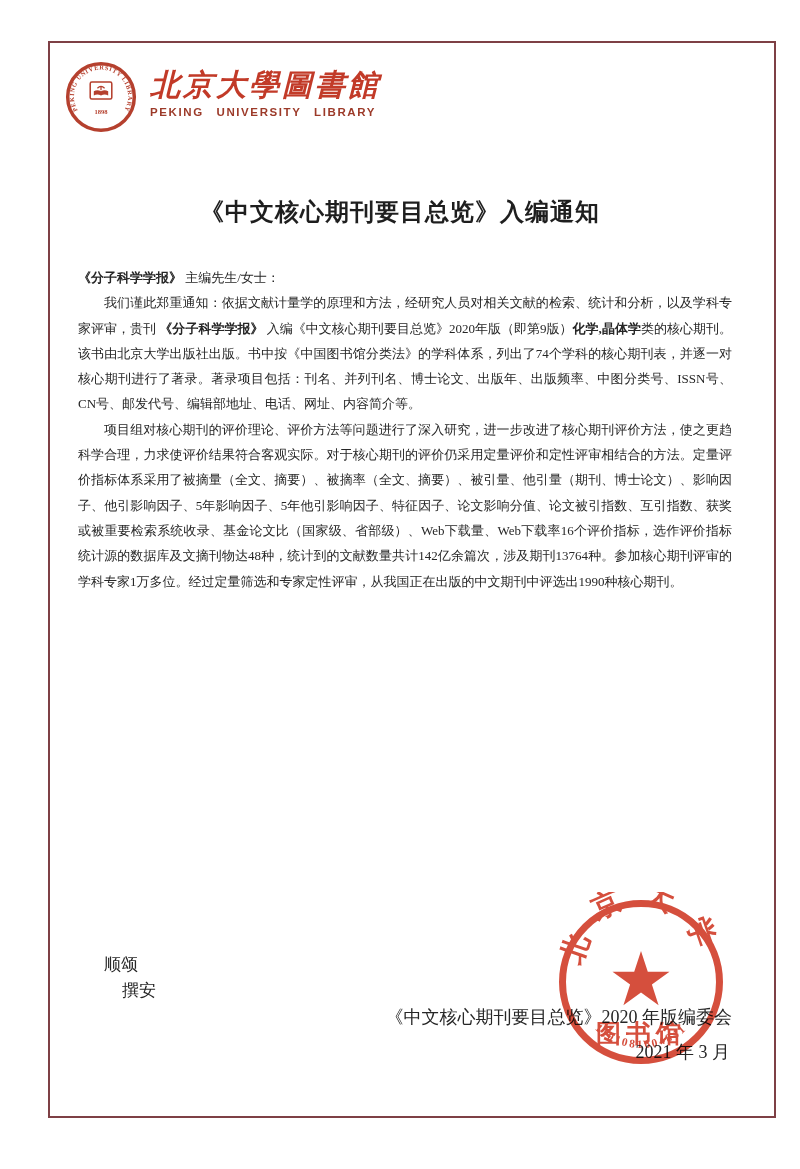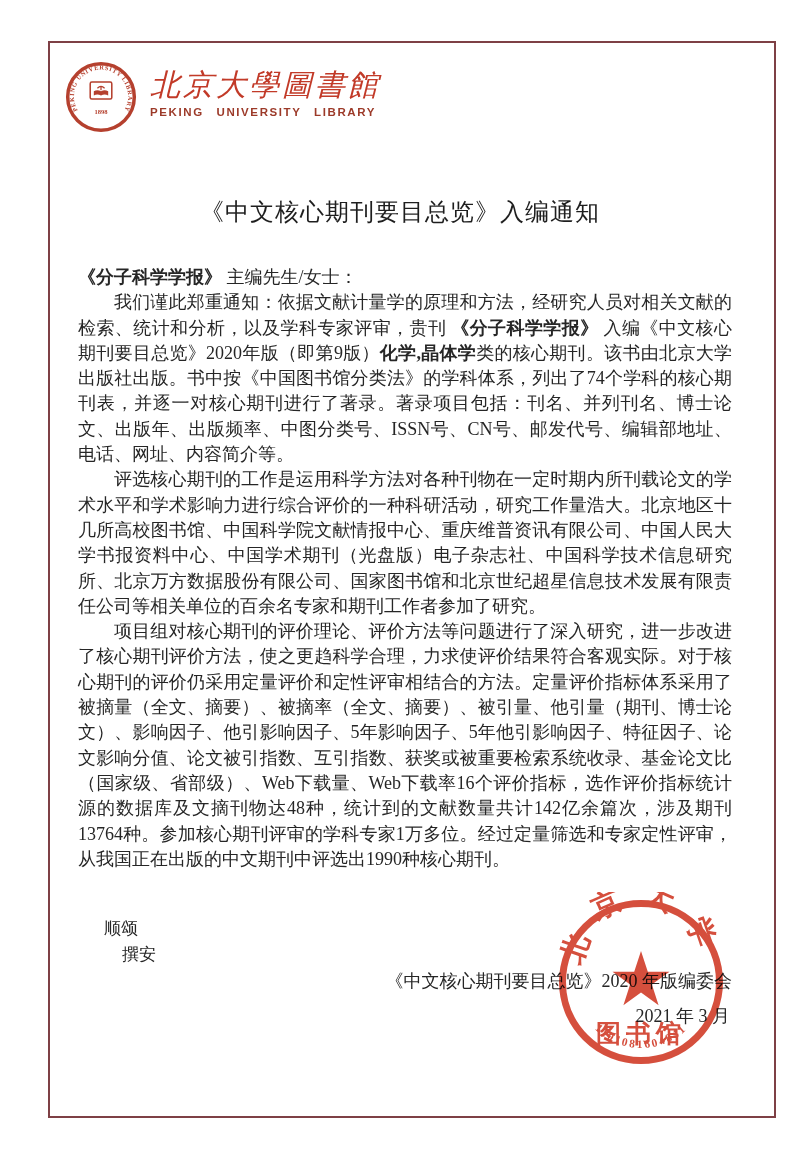--- a/index.html
+++ b/index.html
@@ -25,21 +25,21 @@
     left: 64px;
     top: 60px;
     display: flex;
     align-items: flex-start;
     gap: 12px;
   }
   .logo-seal { width: 74px; height: 74px; }
   .logo-col { padding-top: 8px; }
   .calligraphy {
     font-size: 30px;
-    font-weight: normal;
+    font-weight: bold;
     font-style: italic;
     color: #c23a28;
     letter-spacing: 3px;
     line-height: 1.1;
     white-space: nowrap;
   }
   .latin-name {
     margin-top: 5px;
     font-family: "Liberation Sans", "DejaVu Sans", sans-serif;
     font-size: 11.5px;
@@ -50,40 +50,40 @@
     white-space: nowrap;
   }
   .title {
     position: absolute;
     left: 0;
     top: 196px;
     width: 100%;
     margin: 0;
     text-align: center;
     font-size: 24px;
-    font-weight: normal;
+    font-weight: bold;
     letter-spacing: 1px;
     color: #1e1e1e;
   }
   .body-text {
     position: absolute;
     left: 78px;
     top: 265px;
     width: 654px;
-    font-size: 18px;
+    font-size: 13px;
     line-height: 25.3px;
     text-align: justify;
   }
   .body-text p { margin: 0; text-indent: 2em; }
   .body-text p.greeting { text-indent: 0; }
   .body-text b { font-weight: bold; }
   .closing {
     position: absolute;
     left: 78px;
-    top: 916px;
+    top: 952px;
     width: 654px;
     font-size: 17px;
     z-index: 1;
   }
   .salute-1 { margin-left: 26px; line-height: 26px; }
   .salute-2 { line-height: 26px; margin-left: 44px; }
   .sig-line  { text-align: right; line-height: 26px; font-size: 18px; }
   .date-line { text-align: right; line-height: 26px; margin-top: 9px; font-size: 18px; padding-right: 2px; }
   .stamp {
     position: absolute;
@@ -122,21 +122,20 @@
       <div class="calligraphy">北京大學圖書館</div>
       <div class="latin-name">PEKING UNIVERSITY LIBRARY</div>
     </div>
   </header>
 
   <h1 class="title">《中文核心期刊要目总览》入编通知</h1>
 
   <main class="body-text">
     <p class="greeting"><b>《分子科学学报》</b><span> 主编先生/女士：</span></p>
     <p><span>我们谨此郑重通知：依据文献计量学的原理和方法，经研究人员对相关文献的检索、统计和分析，以及学科专家评审，贵刊 </span><b>《分子科学学报》</b><span> 入编《中文核心期刊要目总览》2020年版（即第9版）</span><b>化学,晶体学</b><span>类的核心期刊。该书由北京大学出版社出版。书中按《中国图书馆分类法》的学科体系，列出了74个学科的核心期刊表，并逐一对核心期刊进行了著录。著录项目包括：刊名、并列刊名、博士论文、出版年、出版频率、中图分类号、ISSN号、CN号、邮发代号、编辑部地址、电话、网址、内容简介等。</span></p>
-    <p>评选核心期刊的工作是运用科学方法对各种刊物在一定时期内所刊载论文的学术水平和学术影响力进行综合评价的一种科研活动，研究工作量浩大。北京地区十几所高校图书馆、中国科学院文献情报中心、重庆维普资讯有限公司、中国人民大学书报资料中心、中国学术期刊（光盘版）电子杂志社、中国科学技术信息研究所、北京万方数据股份有限公司、国家图书馆和北京世纪超星信息技术发展有限责任公司等相关单位的百余名专家和期刊工作者参加了研究。</p>
     <p>项目组对核心期刊的评价理论、评价方法等问题进行了深入研究，进一步改进了核心期刊评价方法，使之更趋科学合理，力求使评价结果符合客观实际。对于核心期刊的评价仍采用定量评价和定性评审相结合的方法。定量评价指标体系采用了被摘量（全文、摘要）、被摘率（全文、摘要）、被引量、他引量（期刊、博士论文）、影响因子、他引影响因子、5年影响因子、5年他引影响因子、特征因子、论文影响分值、论文被引指数、互引指数、获奖或被重要检索系统收录、基金论文比（国家级、省部级）、Web下载量、Web下载率16个评价指标，选作评价指标统计源的数据库及文摘刊物达48种，统计到的文献数量共计142亿余篇次，涉及期刊13764种。参加核心期刊评审的学科专家1万多位。经过定量筛选和专家定性评审，从我国正在出版的中文期刊中评选出1990种核心期刊。</p>
   </main>
 
   <div class="closing">
     <div class="salute-1">顺颂</div>
     <div class="salute-2">撰安</div>
     <div class="sig-line">《中文核心期刊要目总览》2020 年版编委会</div>
     <div class="date-line">2021 年 3 月</div>
   </div>
 

